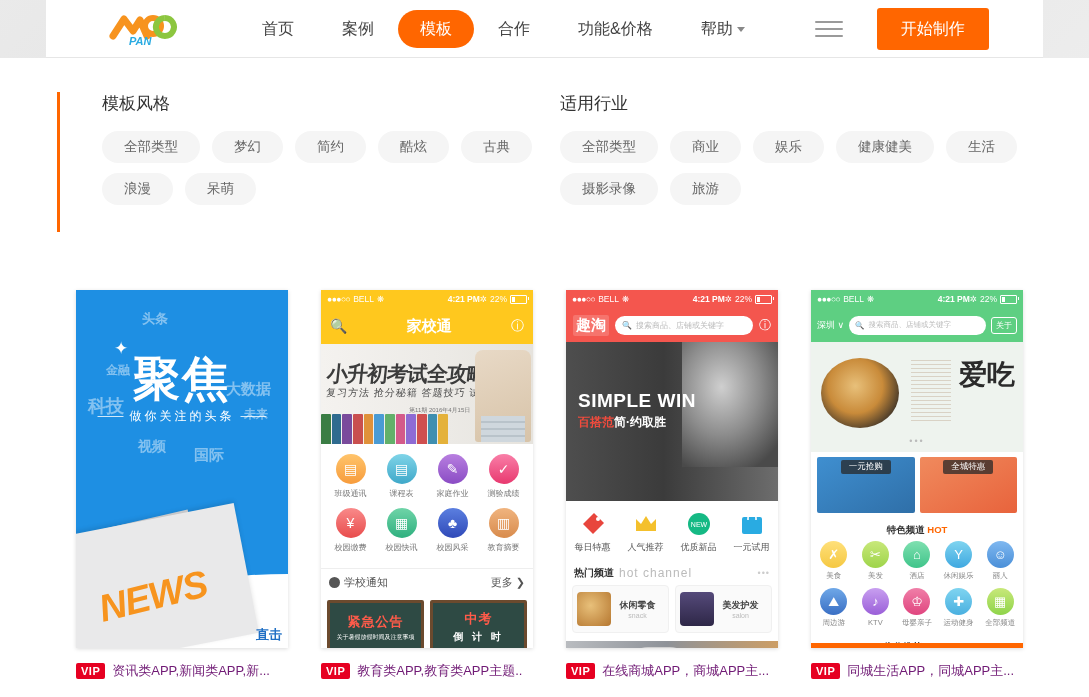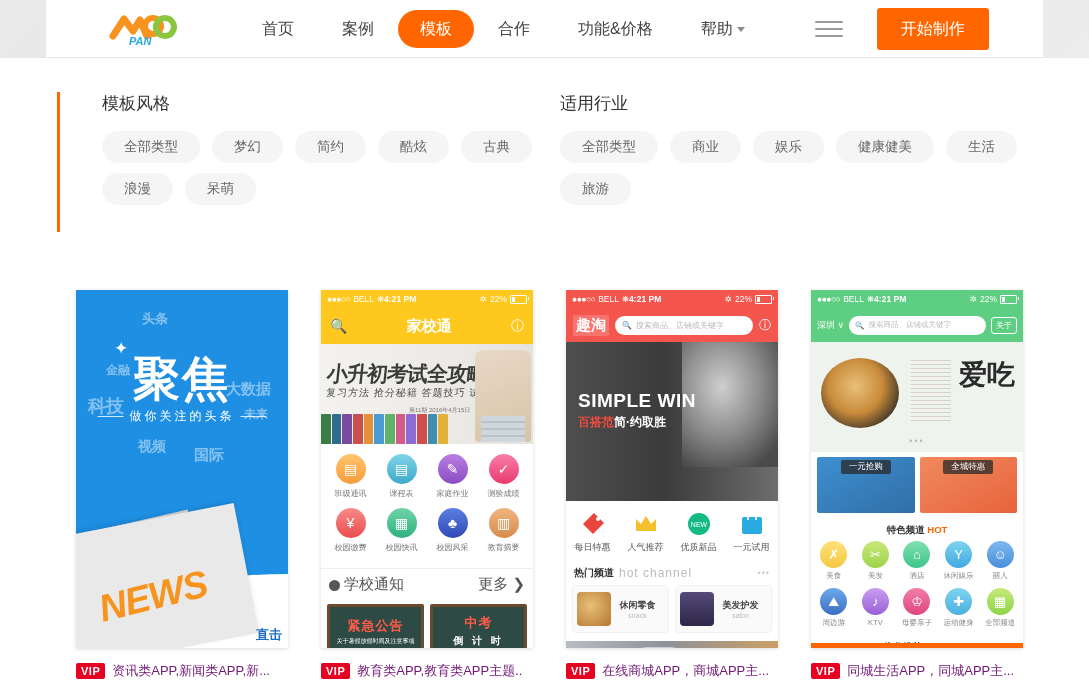--- a/index.html
+++ b/index.html
@@ -65,21 +65,21 @@
   }
   .cap{display:flex;align-items:center;margin-top:14px;gap:7px;}
   .vip{background:#e60021;color:#fff;font-size:11px;font-weight:bold;
     padding:1px 5px;border-radius:2px;letter-spacing:.5px;line-height:14px;}
   .cap-t{font-size:13px;color:#701a75;white-space:nowrap;overflow:hidden;}
 
   
   .status{height:18px;display:flex;align-items:center;font-size:8.5px;
     padding:0 6px;box-sizing:border-box;}
   .status .dots{letter-spacing:-.5px;}
-  .status .mid{flex:1;text-align:left;font-weight:bold;}
+  .status .mid{flex:1;text-align:right;font-weight:bold;}
   .batt{width:15px;height:7px;border:1px solid currentColor;border-radius:1px;
     position:relative;margin-left:3px;}
   .batt:after{content:"";position:absolute;right:-3px;top:1.5px;width:1.5px;height:3px;background:currentColor;}
   .batt i{position:absolute;left:1px;top:1px;bottom:1px;width:22%;background:currentColor;display:block;}
 
   
   .c1{background:#1e8fe3;height:358px;position:relative;}
   .c1 .kw{position:absolute;color:rgba(255,255,255,.45);font-weight:bold;}
   .c1 .big{position:absolute;left:50%;top:58px;transform:translateX(-50%);
     color:#fff;font-size:47px;font-weight:bold;letter-spacing:2px;white-space:nowrap;}
@@ -115,21 +115,21 @@
   .c2 .girl{position:absolute;right:2px;top:6px;width:56px;height:92px;
     background:linear-gradient(160deg,#e8d9c6,#d7c3a8);border-radius:8px 8px 3px 3px;}
   .c2 .girl:after{content:"";position:absolute;left:6px;bottom:0;right:6px;height:26px;
     background:repeating-linear-gradient(#cfd7dd 0 5px,#b9c3ca 5px 7px);}
   .c2 .grid8{display:flex;flex-wrap:wrap;padding:10px 4px 6px;}
   .c2 .ic{width:25%;text-align:center;margin-bottom:9px;}
   .c2 .ic .cc{width:30px;height:30px;border-radius:50%;margin:0 auto 4px;
     display:flex;align-items:center;justify-content:center;color:#fff;font-size:14px;}
   .c2 .ic .lb{font-size:8px;color:#777;}
   .c2 .note{display:flex;align-items:center;justify-content:space-between;
-    border-top:1px solid #eee;padding:6px 8px;font-size:15px;color:#555;}
+    border-top:1px solid #eee;padding:6px 8px;font-size:11px;color:#555;}
   .c2 .note .dot{width:11px;height:11px;border-radius:50%;background:#555;
     display:inline-block;margin-right:4px;vertical-align:-2px;}
   .c2 .boards{display:flex;gap:6px;padding:4px 6px;}
   .c2 .bd{flex:1;height:48px;background:#2e4a44;border:3px solid #6b4a2e;border-radius:2px;
     display:flex;flex-direction:column;align-items:center;justify-content:center;}
   .c2 .bd .t1{color:#ff5b4a;font-size:13px;font-weight:bold;letter-spacing:1px;}
   .c2 .bd .t2{color:#fff;font-size:6px;margin-top:2px;}
   .c2 .bd .t3{color:#fff;font-size:10px;font-weight:bold;letter-spacing:3px;margin-top:2px;}
 
   
@@ -249,20 +249,21 @@
     </div>
   </div>
   <div class="fcol b">
     <h3>适用行业</h3>
     <div class="tags">
       <div class="tag">全部类型</div>
       <div class="tag">商业</div>
       <div class="tag">娱乐</div>
       <div class="tag">健康健美</div>
       <div class="tag">生活</div>
+      <div class="tag">摄影录像</div>
       <div class="tag">旅游</div>
     </div>
   </div>
 </div>
 
 <div class="grid">
 
   <div class="card">
     <div class="thumb">
       <div class="c1">

